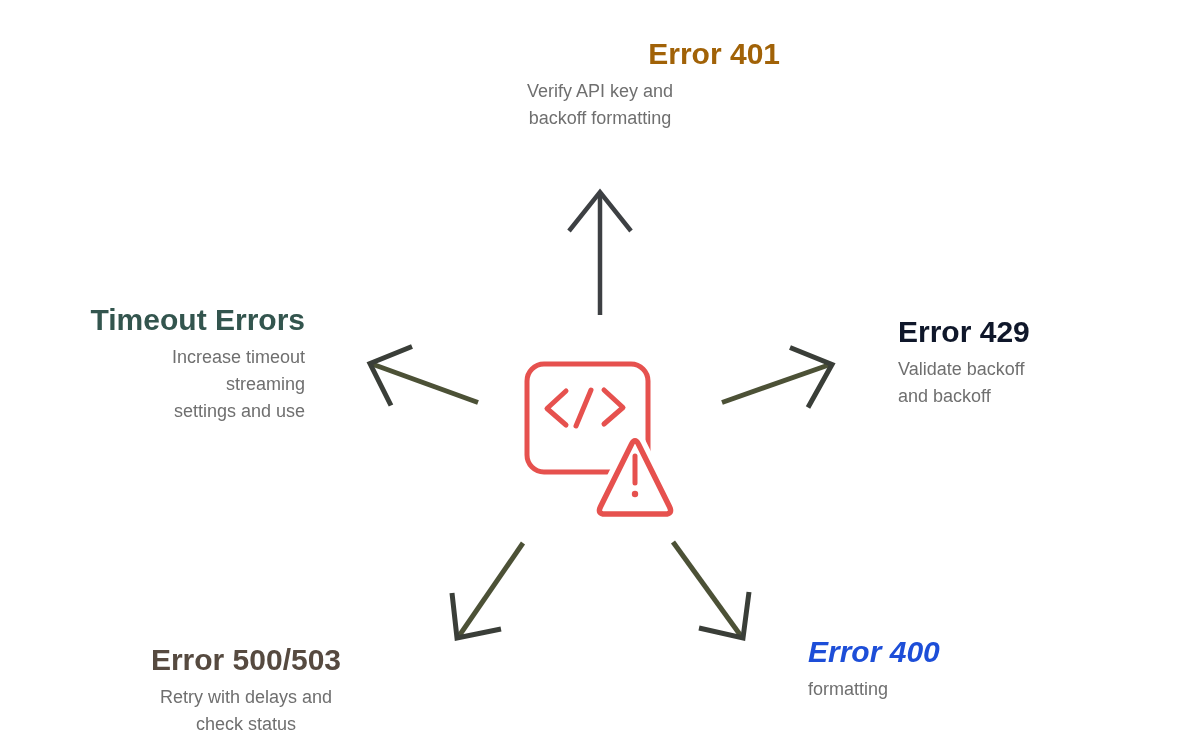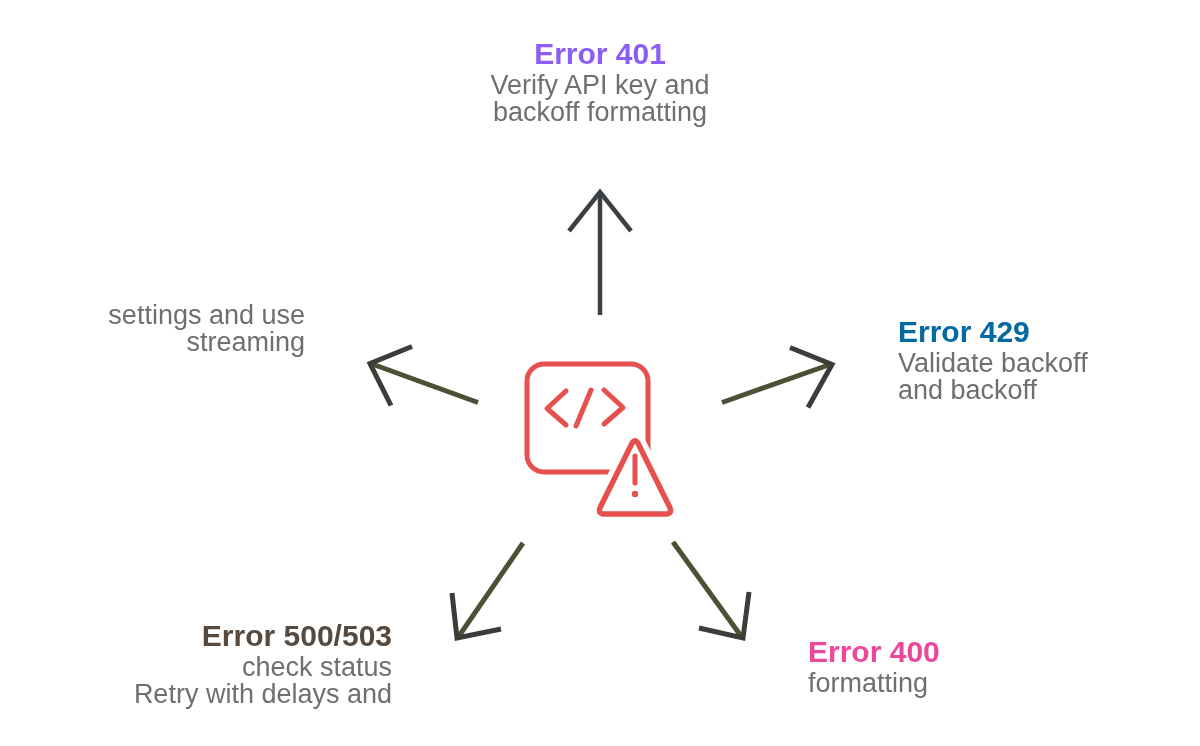--- a/index.html
+++ b/index.html
@@ -14,30 +14,31 @@
 
   
   .node { position: absolute; }
   .node .title {
     font-weight: 700;
     font-size: 30px;
     line-height: 36px;
     color: #444;
   }
   .node .desc {
-    font-size: 27px;
+    margin-top: 6px;
+    font-size: 18px;
     line-height: 27px;
     color: var(--text-muted, #6f6f6f);
   }
   .node .desc .line { display: block; }
 
   .node-top          { left: 420px; top: 36px;  width: 360px; text-align: center; }
   .node-left         { left: 20px;  top: 302px; width: 285px; text-align: right;  }
   .node-right        { left: 898px; top: 314px; width: 292px; text-align: left;   }
-  .node-bottom-left  { left: 100px; top: 618px; width: 292px; text-align: right;  }
+  .node-bottom-left  { left: 100px; top: 642px; width: 292px; text-align: center;  }
   .node-bottom-right { left: 808px; top: 634px; width: 290px; text-align: left;   }
 
   
   svg.overlay { position: absolute; inset: 0; pointer-events: none; }
   .arrow { fill: none; stroke-linecap: butt; stroke-linejoin: miter; }
   .shaft-v { stroke: var(--arrow-vertical, #3d4043); stroke-width: 4.5; }
   .head-v  { stroke: var(--arrow-vertical, #3d4043); stroke-width: 4.5; }
   .shaft-d { stroke: var(--arrow-shaft, #4c5136);    stroke-width: 5;   }
   .head-d  { stroke: var(--arrow-head, #3a3e38);     stroke-width: 5;   }
 
@@ -90,50 +91,52 @@
       <path class="icon-line" d="M591,390 L576,426"></path>
       <path class="icon-line" d="M604,390 L623,407.5 L604,424"></path>
       <path class="tri-gap" d="M638.5,444.2 L669.5,506.8 Q673,514 665,514 L605,514 Q597,514 600.5,506.8 L631.5,444.2 Q635,437.4 638.5,444.2 Z"></path>
       <path class="tri" d="M638.5,444.2 L669.5,506.8 Q673,514 665,514 L605,514 Q597,514 600.5,506.8 L631.5,444.2 Q635,437.4 638.5,444.2 Z"></path>
       <path class="icon-line" d="M635,456 L635,483"></path>
       <circle class="excl-dot" cx="635" cy="494" r="3.2"></circle>
     </g>
   </svg>
 
   <div class="node node-top">
-    <div class="title" style="color: #8b5cf6;">Error 401</div>
+    <div class="title" style="color: #a16207; text-align: right;">Error 401</div>
     <div class="desc">
       <span class="line">Verify API key and</span>
       <span class="line">backoff formatting</span>
     </div>
   </div>
 
   <div class="node node-left">
+    <div class="title" style="color: rgb(51, 85, 78);">Timeout Errors</div>
     <div class="desc">
+      <span class="line">Increase timeout</span>
+      <span class="line">streaming</span>
       <span class="line">settings and use</span>
-      <span class="line">streaming</span>
     </div>
   </div>
 
   <div class="node node-right">
-    <div class="title" style="color: #0369a1;">Error 429</div>
+    <div class="title" style="color: #0f172a;">Error 429</div>
     <div class="desc">
       <span class="line">Validate backoff</span>
       <span class="line">and backoff</span>
     </div>
   </div>
 
   <div class="node node-bottom-left">
     <div class="title" style="color: rgb(86, 74, 64);">Error 500/503</div>
     <div class="desc">
+      <span class="line">Retry with delays and</span>
       <span class="line">check status</span>
-      <span class="line">Retry with delays and</span>
     </div>
   </div>
 
   <div class="node node-bottom-right">
-    <div class="title" style="color: #ec4899;">Error 400</div>
+    <div class="title" style="color: #1d4ed8; font-style: italic;">Error 400</div>
     <div class="desc">
       <span class="line">formatting</span>
     </div>
   </div>
 
 </div>
 
 </body></html>

